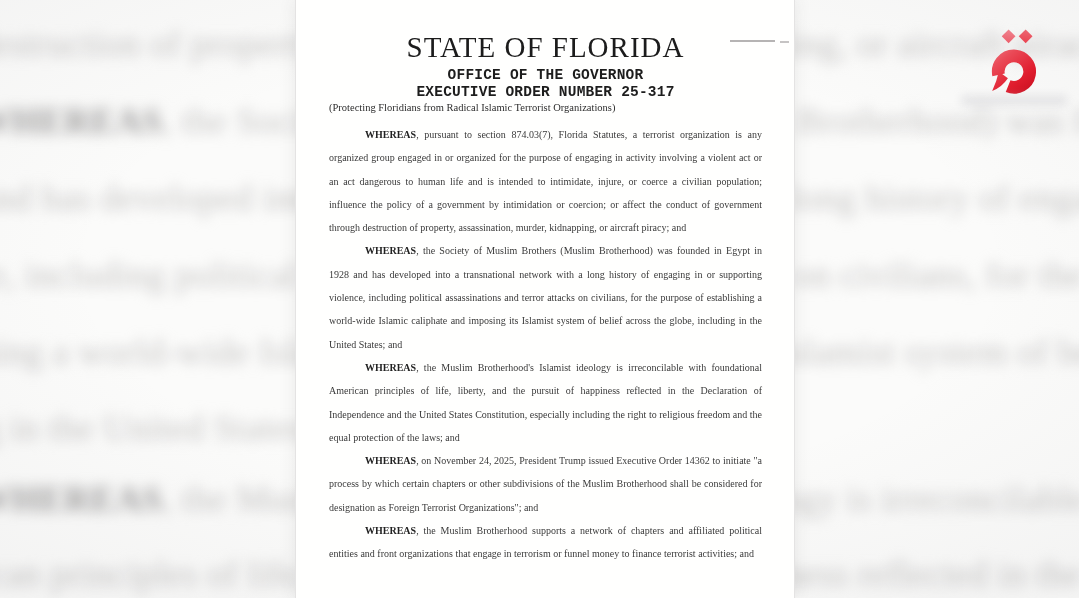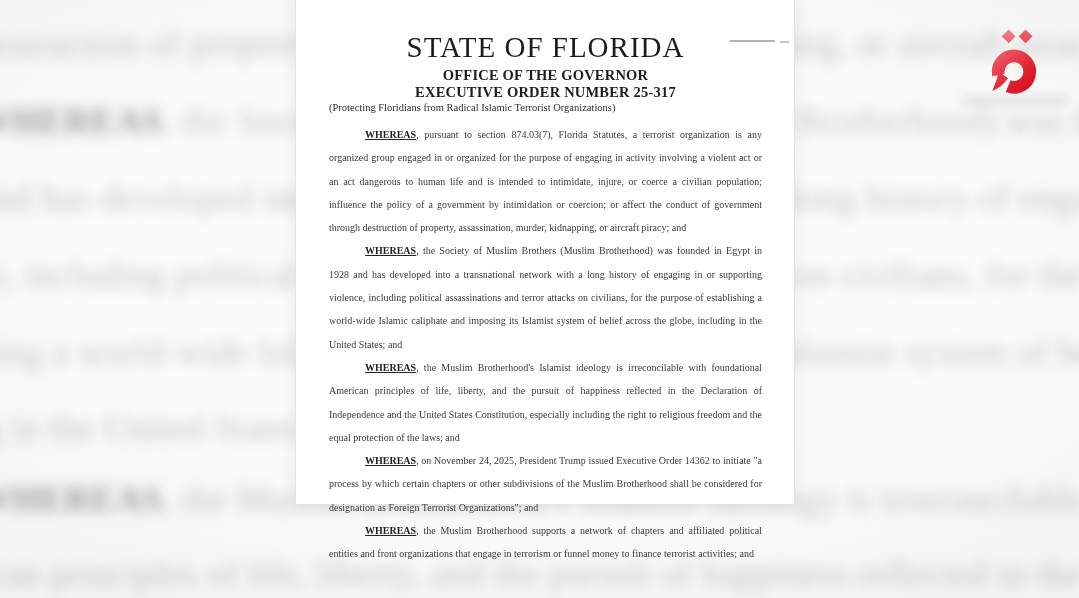--- a/index.html
+++ b/index.html
@@ -14,44 +14,44 @@
     font-size:36px;line-height:44px;letter-spacing:.5px;
     color:#c4c3c3;filter:blur(6.5px);
   }
   .bg-line b{font-weight:700;color:#9c9b9b;}
   .vignette{
     position:absolute;inset:0;pointer-events:none;
     background:radial-gradient(ellipse 75% 65% at 50% 45%,rgba(255,255,255,0) 55%,rgba(110,110,118,0.05) 100%);
   }
   
   .page{
-    position:absolute;left:295px;top:0;width:500px;height:504px;
+    position:absolute;left:295px;top:0;width:500px;height:598px;
     box-sizing:border-box;background:#fffffe;
     border-left:1px solid #e4e3e3;border-right:1px solid #e4e3e3;
     box-shadow:0 0 16px rgba(70,70,70,0.10);
     padding:32px 32px 0 33px;
   }
   .doc-title{
     font-size:29px;line-height:31px;margin-bottom:4px;
     text-align:center;color:#1c1c1c;letter-spacing:1px;
   }
   .doc-sub{
     font-size:14.5px;line-height:17px;font-weight:700;
-    text-align:center;color:#1d1d1d;letter-spacing:.2px;
+    text-align:center;color:#1d1d1d;letter-spacing:.2px;font-family:Liberation Mono, monospace;
   }
   .doc-paren{
     font-size:10.5px;line-height:14px;margin-bottom:8px;
     text-align:left;color:#2d2d2d;
   }
   .doc-body{
     font-size:10px;line-height:23.3px;text-align:justify;
     color:#3a3a3a;filter:blur(.2px);
   }
   .doc-body p{margin:0;text-indent:36px;}
-  .doc-body b{color:#222;text-decoration:underline;}
+  .doc-body b{color:#222;}
   .scan-line{position:absolute;top:40px;left:434px;width:45px;height:2px;background:#a9a7a7;opacity:.85;}
   .scan-dash{position:absolute;top:41px;left:484px;width:9px;height:1.5px;background:#c6c4c4;}
   
   .logo{position:absolute;left:988px;top:26px;width:54px;height:74px;}
   .logo svg{display:block;width:100%;height:100%;}
   .logo-smudge{
     position:absolute;left:961px;top:95px;width:106px;height:11px;
     background:rgba(183,183,191,0.28);filter:blur(4px);border-radius:4px;
   }
 </style>

